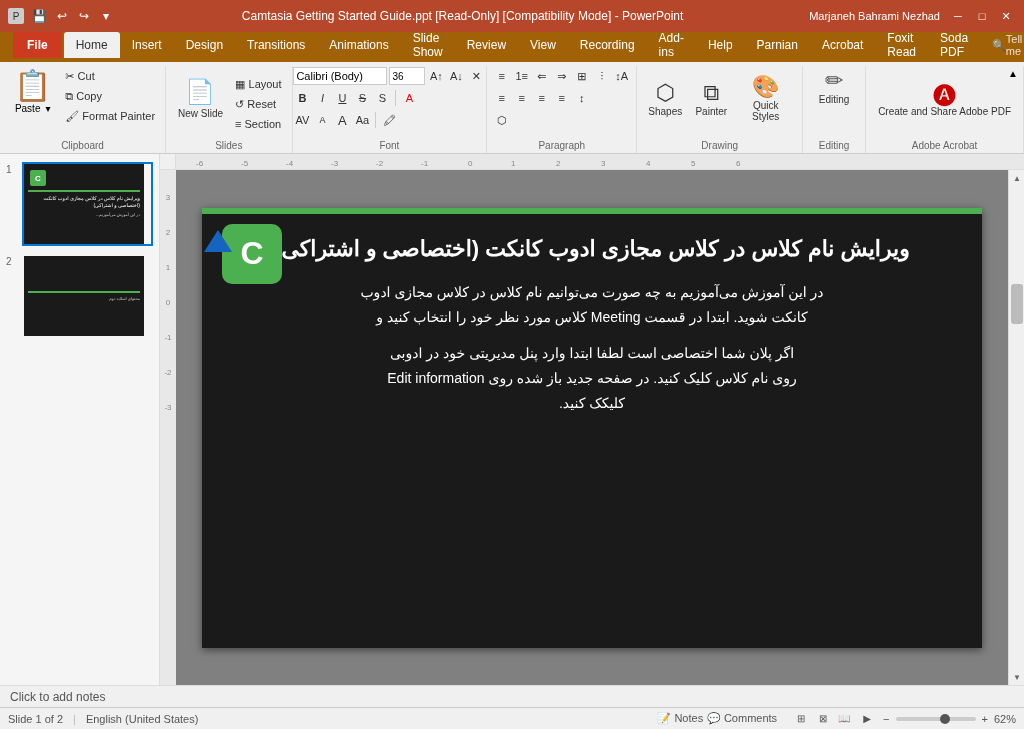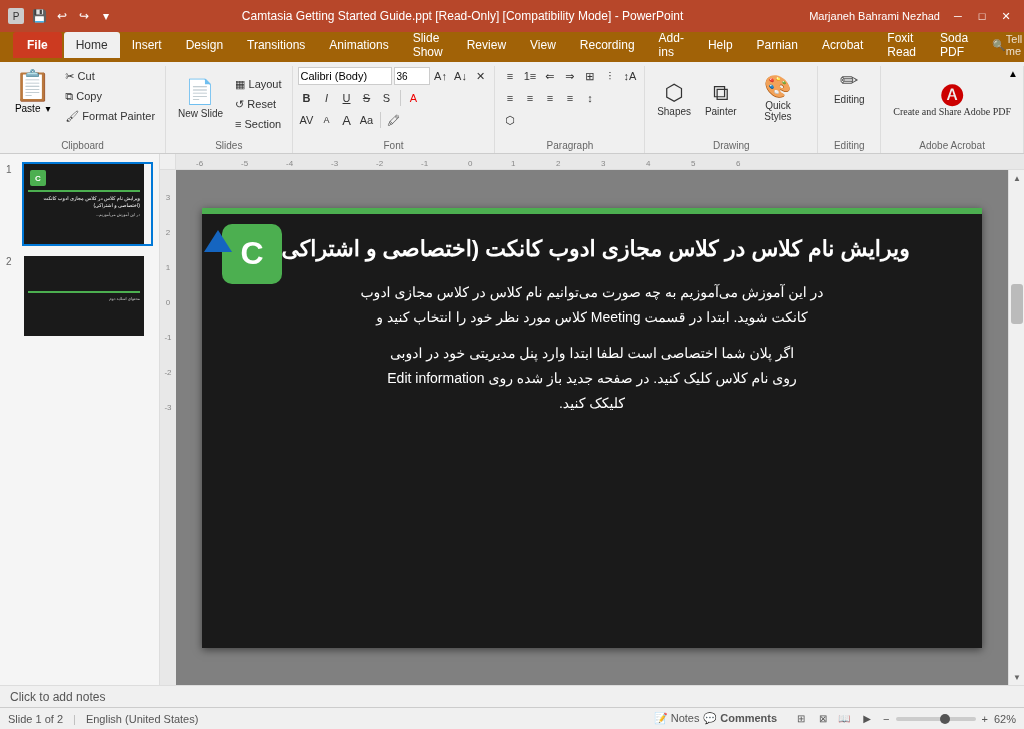--- a/index.html
+++ b/index.html
@@ -520,21 +520,21 @@
         <div class="badge-label">Editing</div>
       </div>
     </div>
     <div class="ribbon-group-label">Editing</div>
   </div>
 
   <div class="ribbon-group">
     <div class="ribbon-group-content">
       <div class="ribbon-btn">
         <div style="font-size:22px;color:#cc0000;">🅐</div>
-        <div style="font-size:10px;text-align:right;font-family:Liberation Serif, serif;">Create and Share Adobe PDF</div>
+        <div style="font-size:10px;text-align:right;">Create and Share Adobe PDF</div>
       </div>
     </div>
     <div class="ribbon-group-label">Adobe Acrobat</div>
   </div>
 
   <div class="collapse-btn">▲</div>
 </div>
 
 <div style="display:flex; height:calc(729px - 32px - 30px - 92px - 22px - 22px);">
 
@@ -642,21 +642,21 @@
 
 <div class="status-bar">
   <div class="status-left">
     <span>Slide 1 of 2</span>
     <span style="color:#bbb;">|</span>
     <span>English (United States)</span>
   </div>
   <div class="status-right">
     <div style="display:flex;gap:4px;margin-right:8px;">
       <span style="cursor:pointer;">📝 <span>Notes</span></span>
-      <span style="cursor:pointer;font-weight:bold;">💬 <span>Comments</span></span>
+      <span style="cursor:pointer;">💬 <span>Comments</span></span>
     </div>
     <div class="view-btns">
       <div class="view-btn">⊞</div>
       <div class="view-btn">⊠</div>
       <div class="view-btn">📖</div>
       <div class="view-btn">▶</div>
     </div>
     <span style="cursor:pointer;">−</span>
     <div class="zoom-slider">
       <div class="zoom-thumb"></div>

